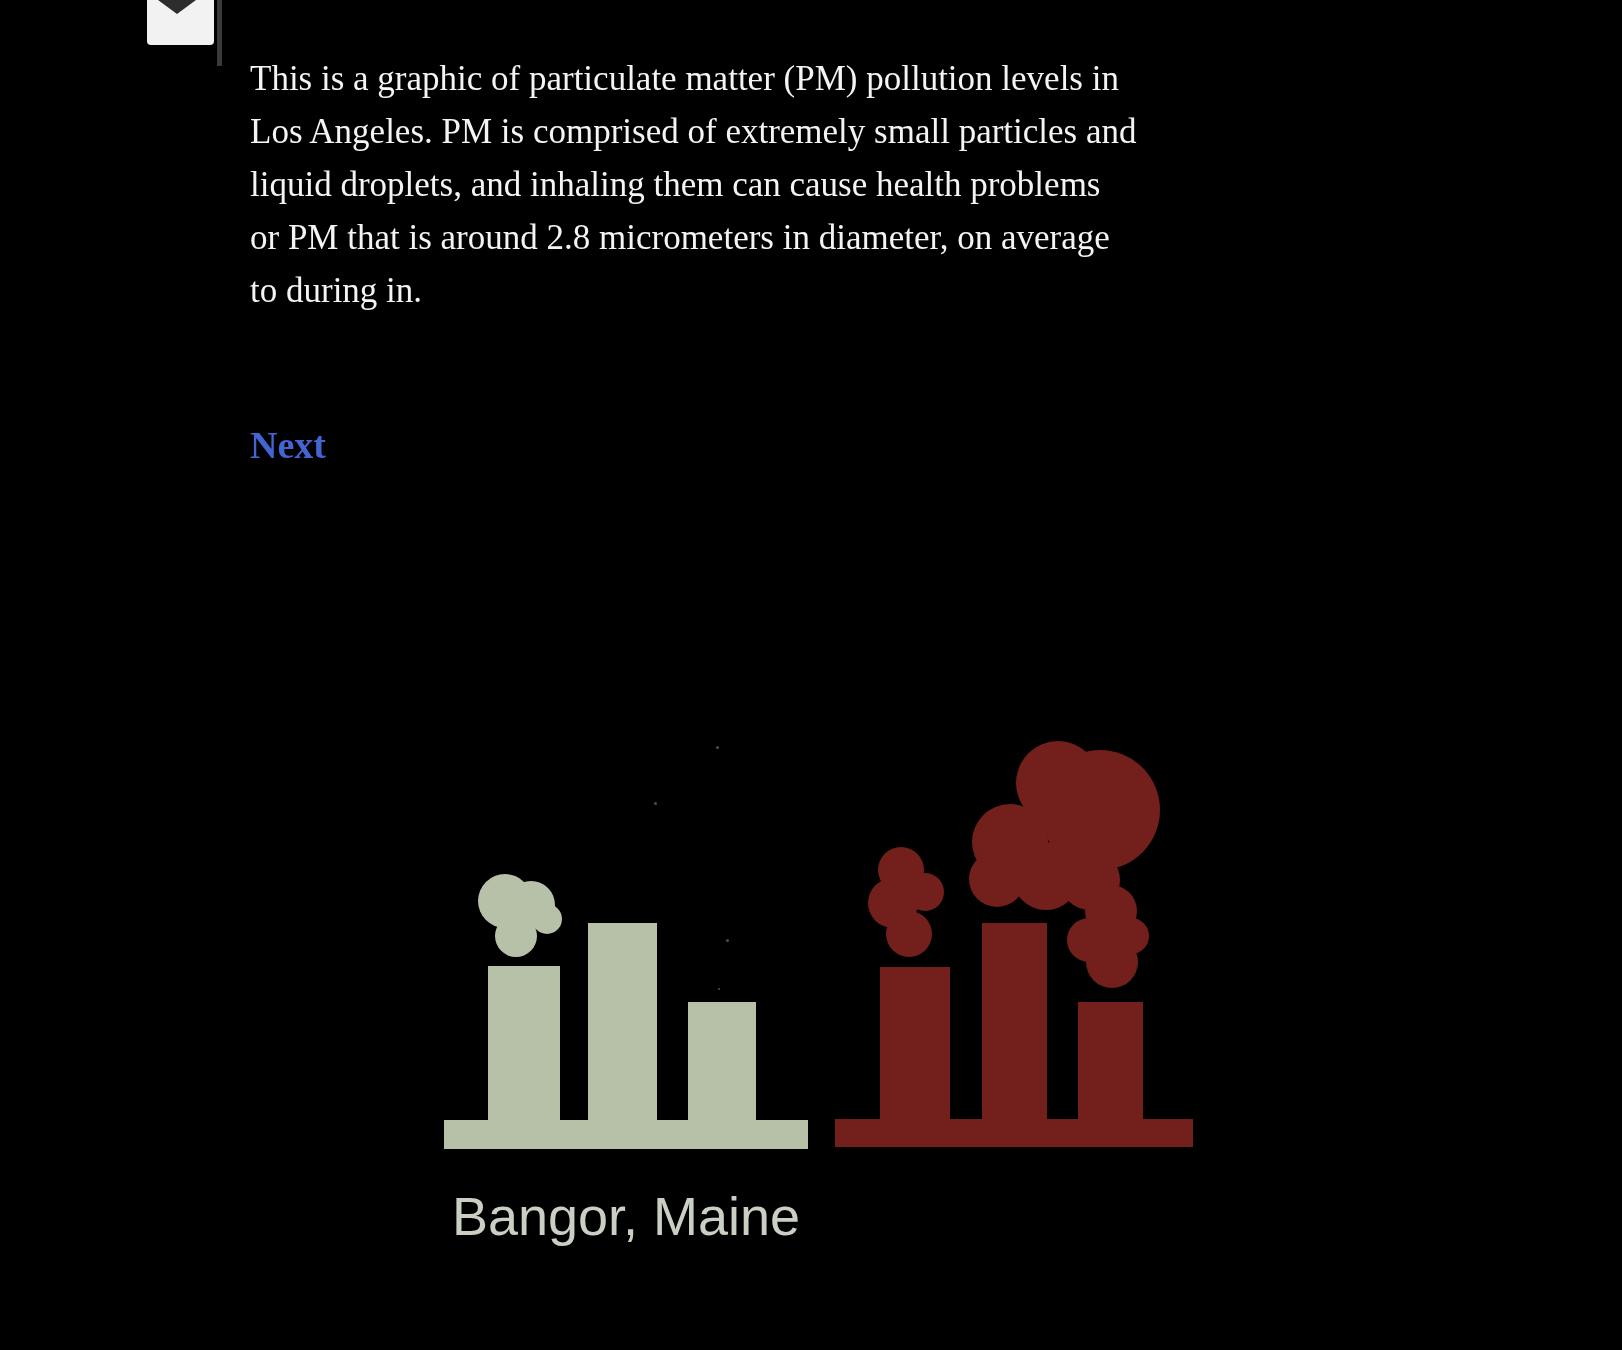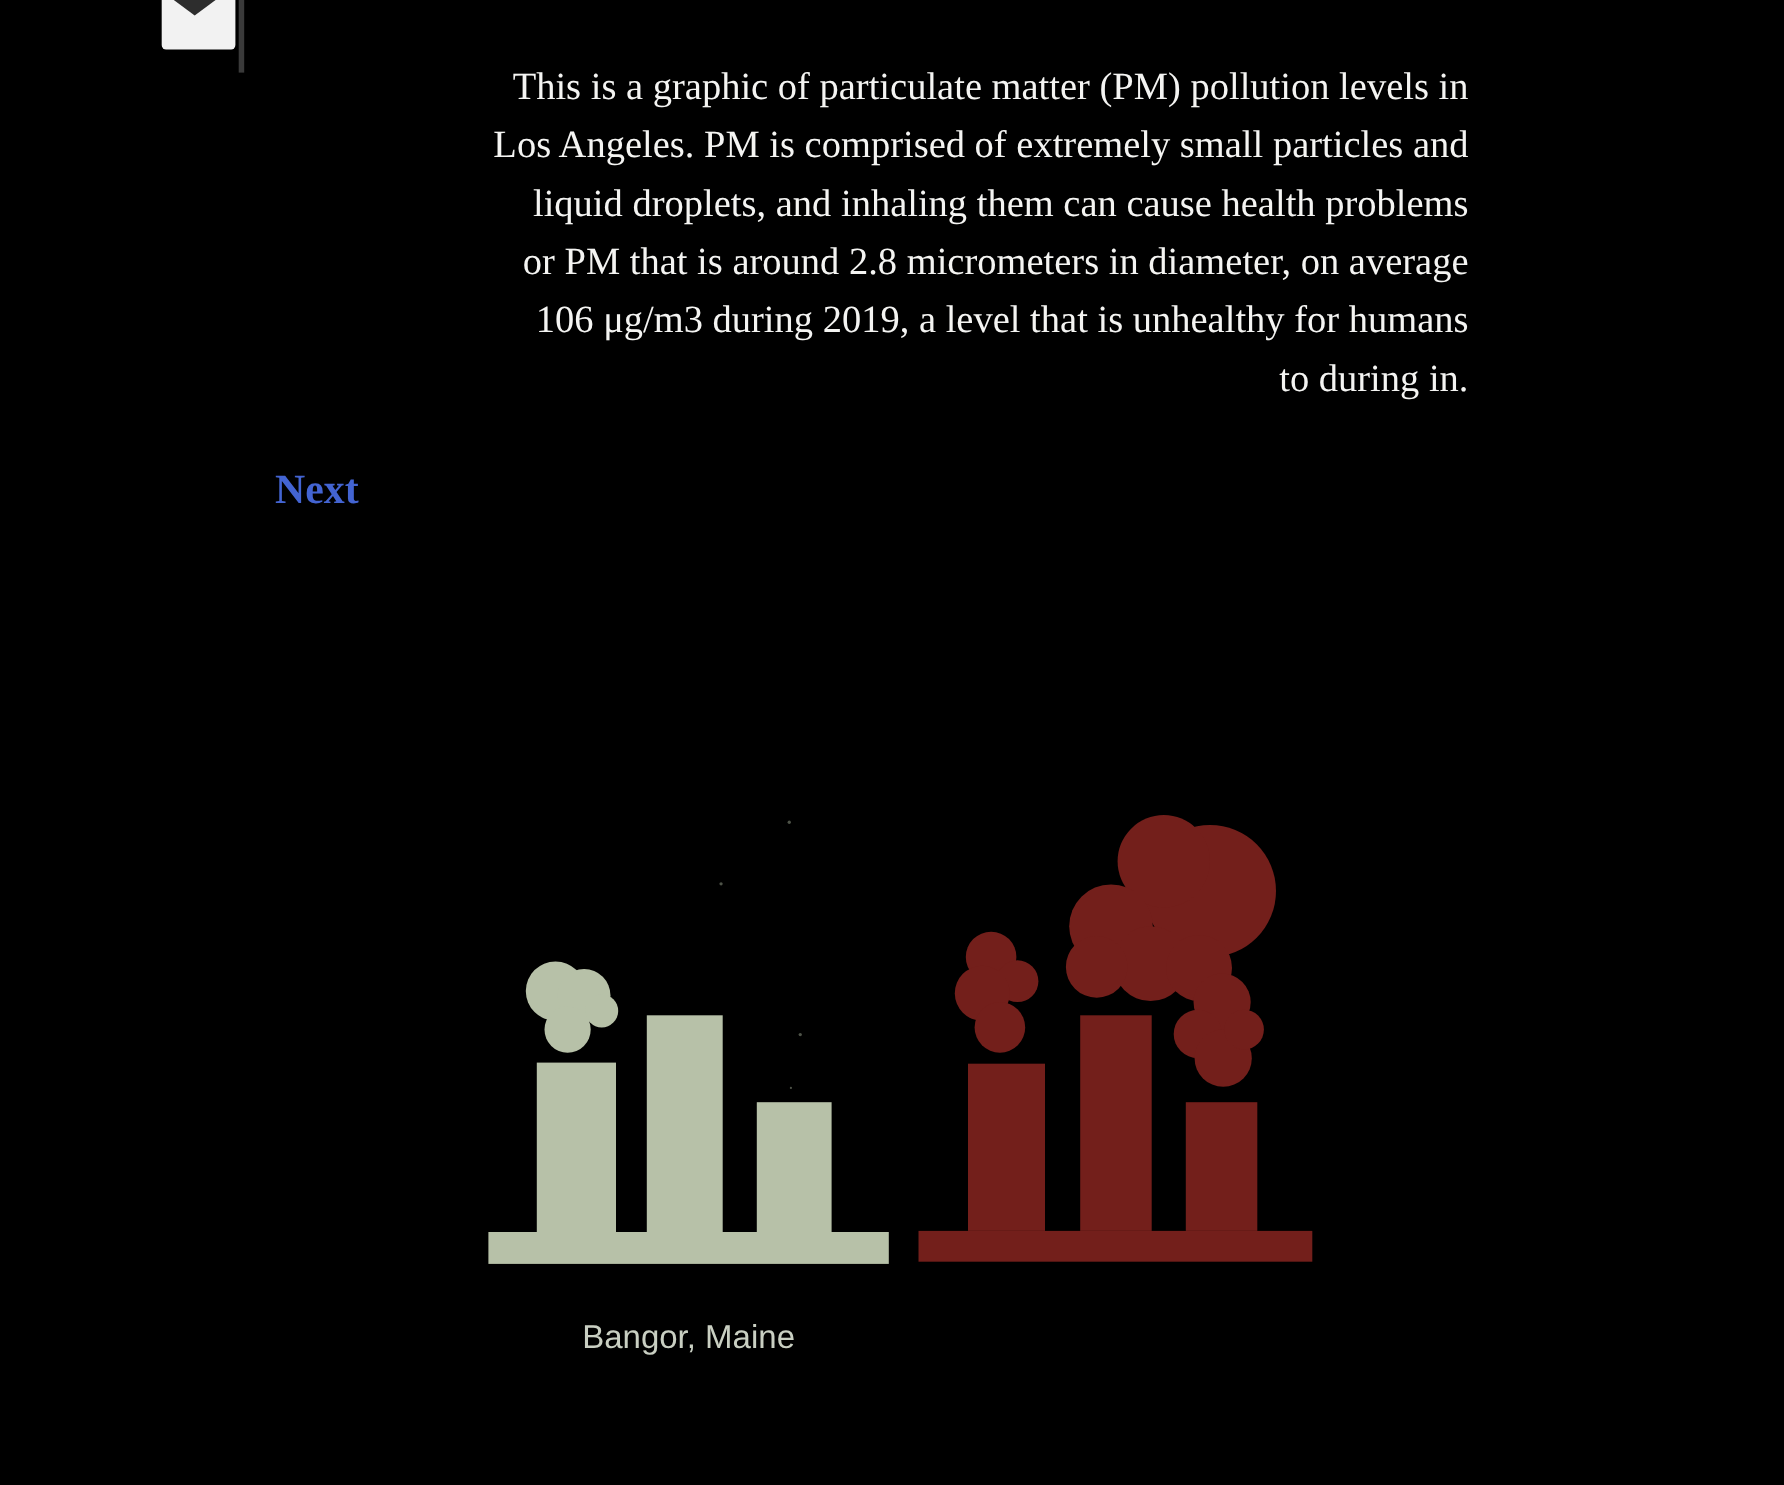--- a/index.html
+++ b/index.html
@@ -21,60 +21,59 @@
     border-right:19px solid transparent;
     border-top:14px solid #2d2d2d;
   }
   .deco-line{
     position:absolute;left:217px;top:0;width:5px;height:66px;
     background:#3a3a3a;
   }
   
   .intro{
     position:absolute;left:250px;top:52px;width:1085px;
-    text-align:right;color:#f4f4f2;
+    text-align:left;color:#f4f4f2;
   }
   .intro .line{
     font-size:35px;line-height:53px;white-space:nowrap;
   }
   .next{
     position:absolute;left:250px;top:423px;width:1085px;
     text-align:left;display:block;
     font-size:38px;font-weight:bold;color:#4364d2;
     text-decoration:none;cursor:pointer;
   }
   
   .bar,.c,.speck{position:absolute;}
   .sage{background:#b7c1a8;}
   .red{background:#731f1b;}
   .c{border-radius:50%;}
   .speck{background:#4e5348;border-radius:50%;}
   .graphic-label{
     position:absolute;text-align:center;
     font-family:"Liberation Sans", sans-serif;
-    font-size:30px;line-height:48px;
+    font-size:54px;line-height:48px;
   }
   .label-sage{color:#c9cfc2;}
   .label-red{color:#8e2b26;}
 </style>
 </head>
 <body>
 
 <div class="stage">
 
   <div class="deco-white"></div>
   <div class="deco-notch"></div>
   <div class="deco-line"></div>
 
   <div class="intro">
     <div class="line">This is a graphic of particulate matter (PM) pollution levels in</div>
     <div class="line">Los Angeles. PM is comprised of extremely small particles and</div>
     <div class="line">liquid droplets, and inhaling them can cause health problems</div>
     <div class="line">or PM that is around 2.8 micrometers in diameter, on average</div>
-    <div class="line">106 μg/m3 during 2019, a level that is unhealthy for humans</div>
     <div class="line">to during in.</div>
   </div>
 
   <a href="#" class="next">Next</a>
 
   <div>
 
     <div class="c sage" style="left:478px;top:874px;width:54px;height:54px;"></div>
     <div class="c sage" style="left:507px;top:881px;width:48px;height:48px;"></div>
     <div class="c sage" style="left:532px;top:904px;width:30px;height:30px;"></div>

